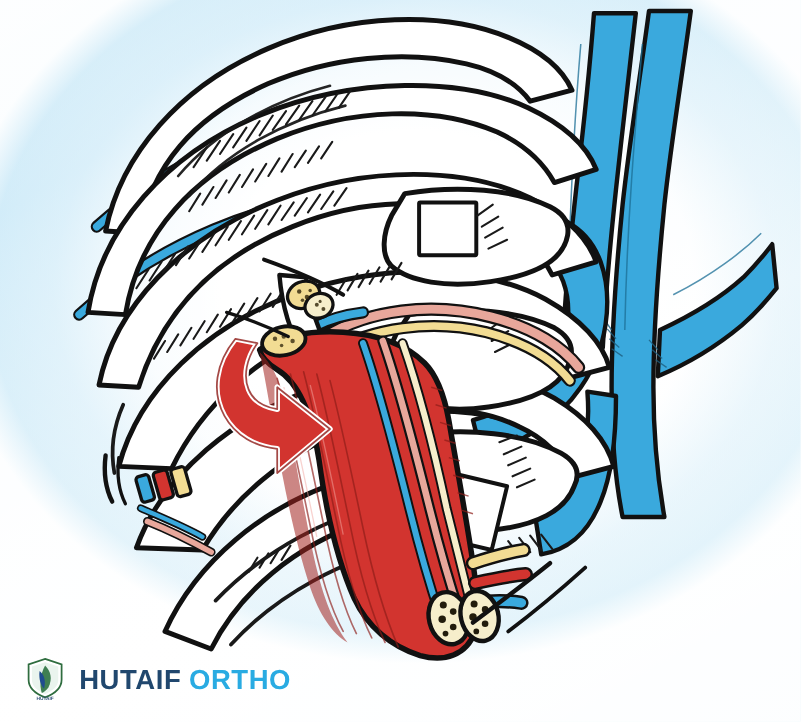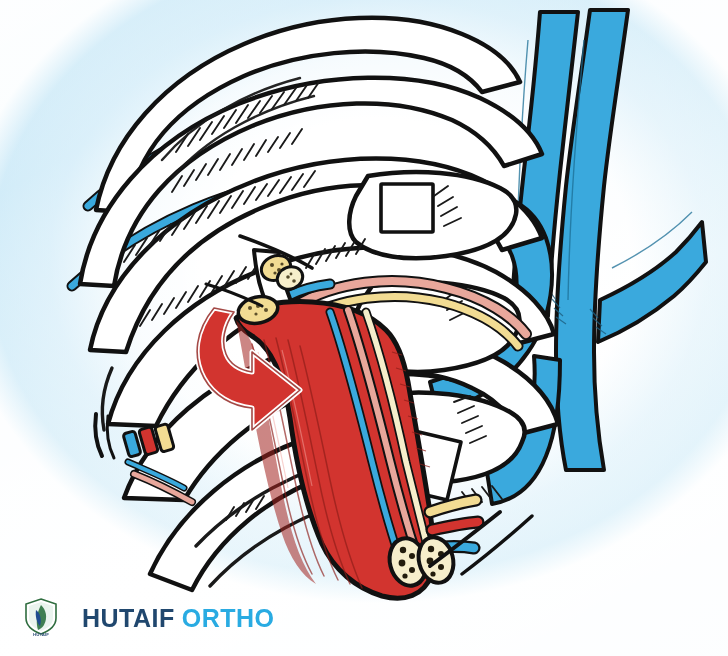--- a/index.html
+++ b/index.html
@@ -19,21 +19,21 @@
   #bg{
     position:absolute;inset:0;
     background:
       radial-gradient(ellipse 58% 52% at 52% 40%, #ffffff 0%, #ffffff 42%, rgba(255,255,255,0.75) 60%, rgba(222,241,250,0.55) 78%, rgba(205,234,247,0.45) 92%, rgba(255,255,255,0.9) 100%),
       linear-gradient(150deg,#eaf6fc 0%, #d6eefa 18%, #eef8fd 42%, #ffffff 62%, #f4fbfe 82%, #e6f4fb 100%);
   }
   #art{position:absolute;inset:0;}
   .logo-wrap{
     position:absolute;
     left:24px; bottom:18px;
-    display:flex;align-items:center;gap:24px;
+    display:flex;align-items:center;gap:14px;
   }
   .logo-mark{width:34px;height:40px;display:block;}
   .wordmark{
     font-size:25px;font-weight:700;letter-spacing:0.5px;
     line-height:1;white-space:nowrap;
     font-family:"Liberation Sans", sans-serif;
   }
   .wm-a{color:#20476e;}
   .wm-b{color:#29abe2;margin-left:7px;}
 </style>

